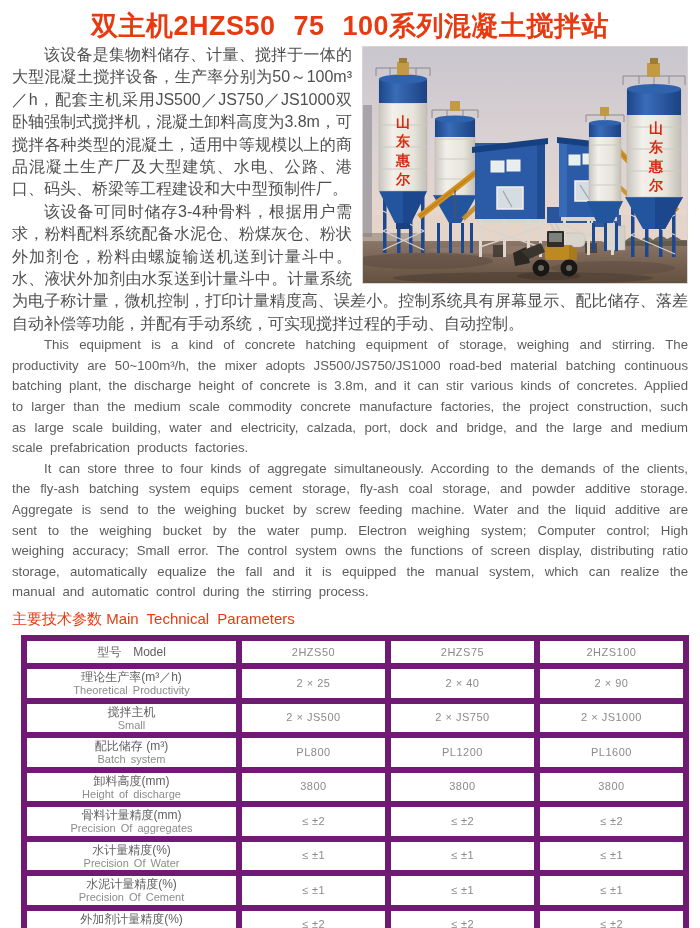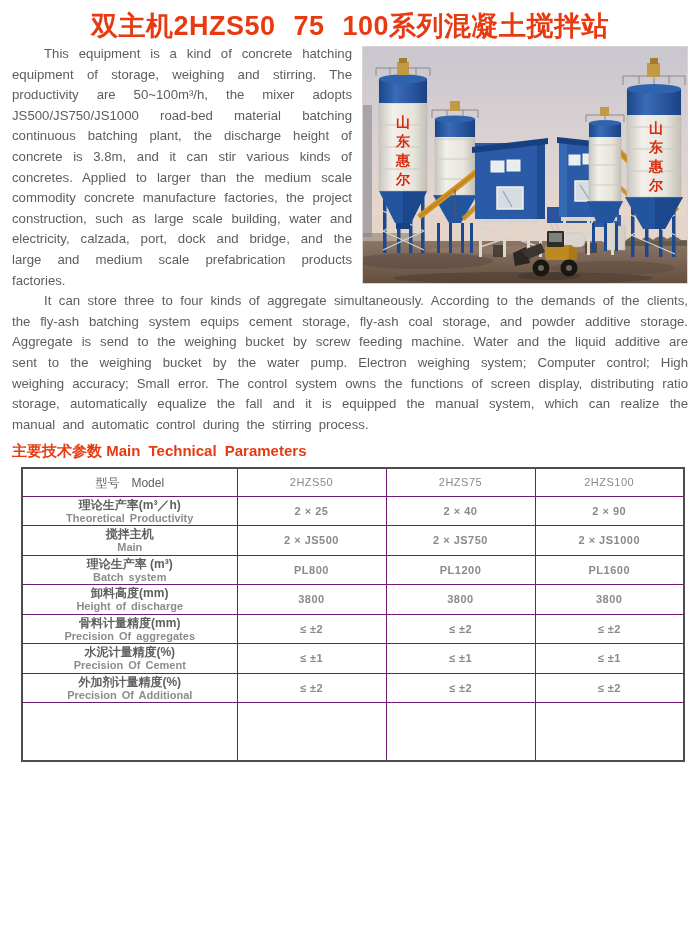--- a/index.html
+++ b/index.html
@@ -22,32 +22,32 @@
   }
   p.zh{
     margin:0;font-size:16px;line-height:22.4px;color:#4f4f4f;text-indent:2em;
     text-align:justify;
   }
   p.en{
     margin:0;font-size:13.2px;line-height:20.6px;color:#5d5d5d;text-indent:32px;
     text-align:justify;word-spacing:3.5px;
   }
   .section-title{
-    margin:7px 0 6px;padding:0 12px;font-size:15px;font-weight:bold;color:#e73a10;
+    margin:7px 0 6px;padding:0 12px;font-size:15px;font-weight:normal;color:#e73a10;
   }
   .section-title .en-part{word-spacing:4px;}
   table.params{
     margin:0 0 0 21px;border-collapse:collapse;table-layout:fixed;width:662px;
     border:2px solid #4d4d4d;
   }
   table.params td{
-    border:1px solid #701a75;text-align:center;vertical-align:middle;padding:1px 2px;
+    border:6px solid #701a75;text-align:center;vertical-align:middle;padding:1px 2px;
   }
   table.params thead tr{height:28px;}
-  table.params tbody tr{height:27px;font-weight:bold;}
+  table.params tbody tr{height:27px;}
   table.params tbody tr:last-child{height:58px;}
   .tl-zh{font-size:12px;line-height:14px;color:#5f5f5f;}
   .tl-en{font-size:11px;line-height:12.5px;color:#8c8c8c;word-spacing:2px;}
   .tval{font-size:11px;line-height:13px;color:#8a8a8a;letter-spacing:0.5px;}
   .clear{clear:both;}
 </style>
 </head>
 <body>
 
 <div class="page">
@@ -235,20 +235,22 @@
           <rect x="184" y="184" width="17" height="16" rx="1" fill="#2f2d29"></rect>
           <rect x="186" y="186" width="13" height="9" fill="#7d817c"></rect>
           <circle cx="178" cy="221" r="8.5" fill="#191714"></circle>
           <circle cx="178" cy="221" r="3" fill="#6a675f"></circle>
           <circle cx="206" cy="221" r="8.5" fill="#191714"></circle>
           <circle cx="206" cy="221" r="3" fill="#6a675f"></circle>
         </g>
       </svg>
     </div>
 
+    <p class="zh">该设备是集物料储存、计量、搅拌于一体的大型混凝土搅拌设备，生产率分别为50～100m³／h，配套主机采用JS500／JS750／JS1000双卧轴强制式搅拌机，混凝土卸料高度为3.8m，可搅拌各种类型的混凝土，适用中等规模以上的商品混凝土生产厂及大型建筑、水电、公路、港口、码头、桥梁等工程建设和大中型预制件厂。</p>
+    <p class="zh">该设备可同时储存3-4种骨料，根据用户需求，粉料配料系统配备水泥仓、粉煤灰仓、粉状外加剂仓，粉料由螺旋输送机送到计量斗中。水、液状外加剂由水泵送到计量斗中。计量系统为电子称计量，微机控制，打印计量精度高、误差小。控制系统具有屏幕显示、配比储存、落差自动补偿等功能，并配有手动系统，可实现搅拌过程的手动、自动控制。</p>
     <p class="en">This equipment is a kind of concrete hatching equipment of storage, weighing and stirring. The productivity are 50~100m³/h, the mixer adopts JS500/JS750/JS1000 road-bed material batching continuous batching plant, the discharge height of concrete is 3.8m, and it can stir various kinds of concretes. Applied to larger than the medium scale commodity concrete manufacture factories, the project construction, such as large scale building, water and electricity, calzada, port, dock and bridge, and the large and medium scale prefabrication products factories.</p>
     <p class="en">It can store three to four kinds of aggregate simultaneously. According to the demands of the clients, the fly-ash batching system equips cement storage, fly-ash coal storage, and powder additive storage. Aggregate is send to the weighing bucket by screw feeding machine. Water and the liquid additive are sent to the weighing bucket by the water pump. Electron weighing system; Computer control; High weighing accuracy; Small error. The control system owns the functions of screen display, distributing ratio storage, automatically equalize the fall and it is equipped the manual system, which can realize the manual and automatic control during the stirring process.</p>
     <div class="clear"></div>
   </div>
 
   <div class="section-title">
     <span class="zh-part">主要技术参数</span>
     <span class="en-part">Main Technical Parameters</span>
   </div>
 
@@ -287,35 +289,35 @@
           <td>
             <div class="tval">2 × 40</div>
           </td>
           <td>
             <div class="tval">2 × 90</div>
           </td>
         </tr>
         <tr>
           <td>
             <div class="tl-zh">搅拌主机</div>
-            <div class="tl-en">Main</div>
+            <div class="tl-en">Small</div>
           </td>
           <td>
             <div class="tval">2 × JS500</div>
           </td>
           <td>
             <div class="tval">2 × JS750</div>
           </td>
           <td>
             <div class="tval">2 × JS1000</div>
           </td>
         </tr>
         <tr>
           <td>
-            <div class="tl-zh">理论生产率 (m³)</div>
+            <div class="tl-zh">配比储存 (m³)</div>
             <div class="tl-en">Batch system</div>
           </td>
           <td>
             <div class="tval">PL800</div>
           </td>
           <td>
             <div class="tval">PL1200</div>
           </td>
           <td>
             <div class="tval">PL1600</div>
@@ -342,20 +344,35 @@
             <div class="tl-en">Precision Of aggregates</div>
           </td>
           <td>
             <div class="tval">≤ ±2</div>
           </td>
           <td>
             <div class="tval">≤ ±2</div>
           </td>
           <td>
             <div class="tval">≤ ±2</div>
+          </td>
+        </tr>
+        <tr>
+          <td>
+            <div class="tl-zh">水计量精度(%)</div>
+            <div class="tl-en">Precision Of Water</div>
+          </td>
+          <td>
+            <div class="tval">≤ ±1</div>
+          </td>
+          <td>
+            <div class="tval">≤ ±1</div>
+          </td>
+          <td>
+            <div class="tval">≤ ±1</div>
           </td>
         </tr>
         <tr>
           <td>
             <div class="tl-zh">水泥计量精度(%)</div>
             <div class="tl-en">Precision Of Cement</div>
           </td>
           <td>
             <div class="tval">≤ ±1</div>
           </td>

